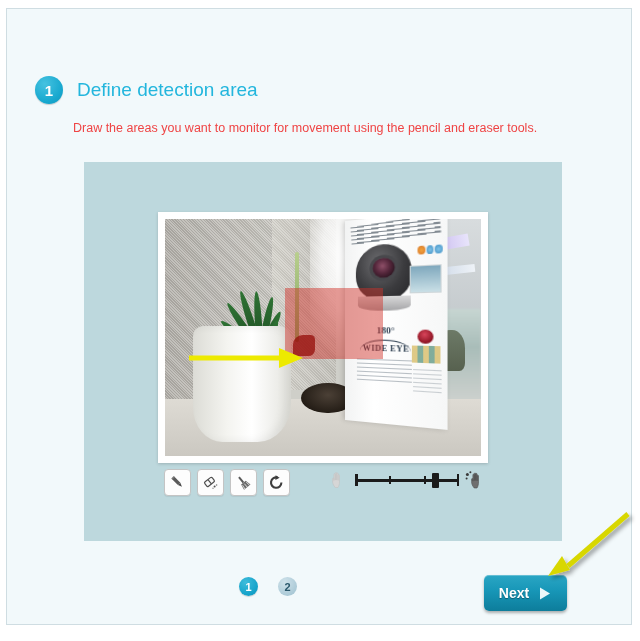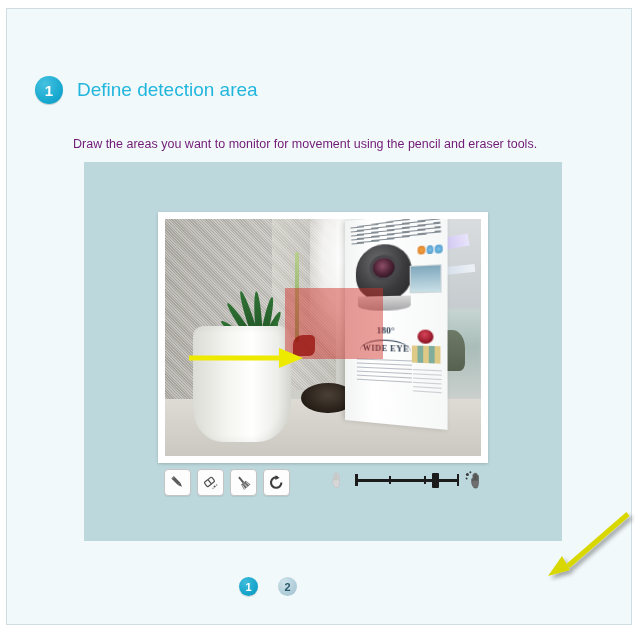--- a/index.html
+++ b/index.html
@@ -82,22 +82,21 @@
     color: #23b6dd;
   }
 
   .description {
     position: absolute;
     left: 66px;
     top: 110px;
     width: 490px;
     font-size: 12.5px;
     line-height: 18px;
-    color: #701a75;
-    margin-top: 16px;
+    color: #ef4444;
   }
 
   
   .preview-panel {
     position: absolute;
     left: 77px;
     top: 153px;
     width: 478px;
     height: 379px;
     background: #bdd8dd;
@@ -519,20 +518,26 @@
 
       </div>
     </div>
   </div>
 
   <div class="pager">
     <div class="pg-dot pg-active">1</div>
     <div class="pg-dot pg-idle">2</div>
   </div>
 
+  <div class="next-btn">
+    <span class="next-label">Next</span>
+    <svg width="15" height="15" viewBox="0 0 15 15">
+      <polygon points="3,1.5 13,7.5 3,13.5" fill="#ffffff" opacity=".92"></polygon>
+    </svg>
+  </div>
 
 </div>
 
 <svg class="arrow-next" width="96" height="74" viewBox="0 0 96 74">
   <defs>
     <filter id="ashadow" x="-30%" y="-30%" width="170%" height="170%">
       <feDropShadow dx="3" dy="3" stdDeviation="2" flood-color="#000000" flood-opacity=".35"></feDropShadow>
     </filter>
   </defs>
   <g filter="url(#ashadow)">

